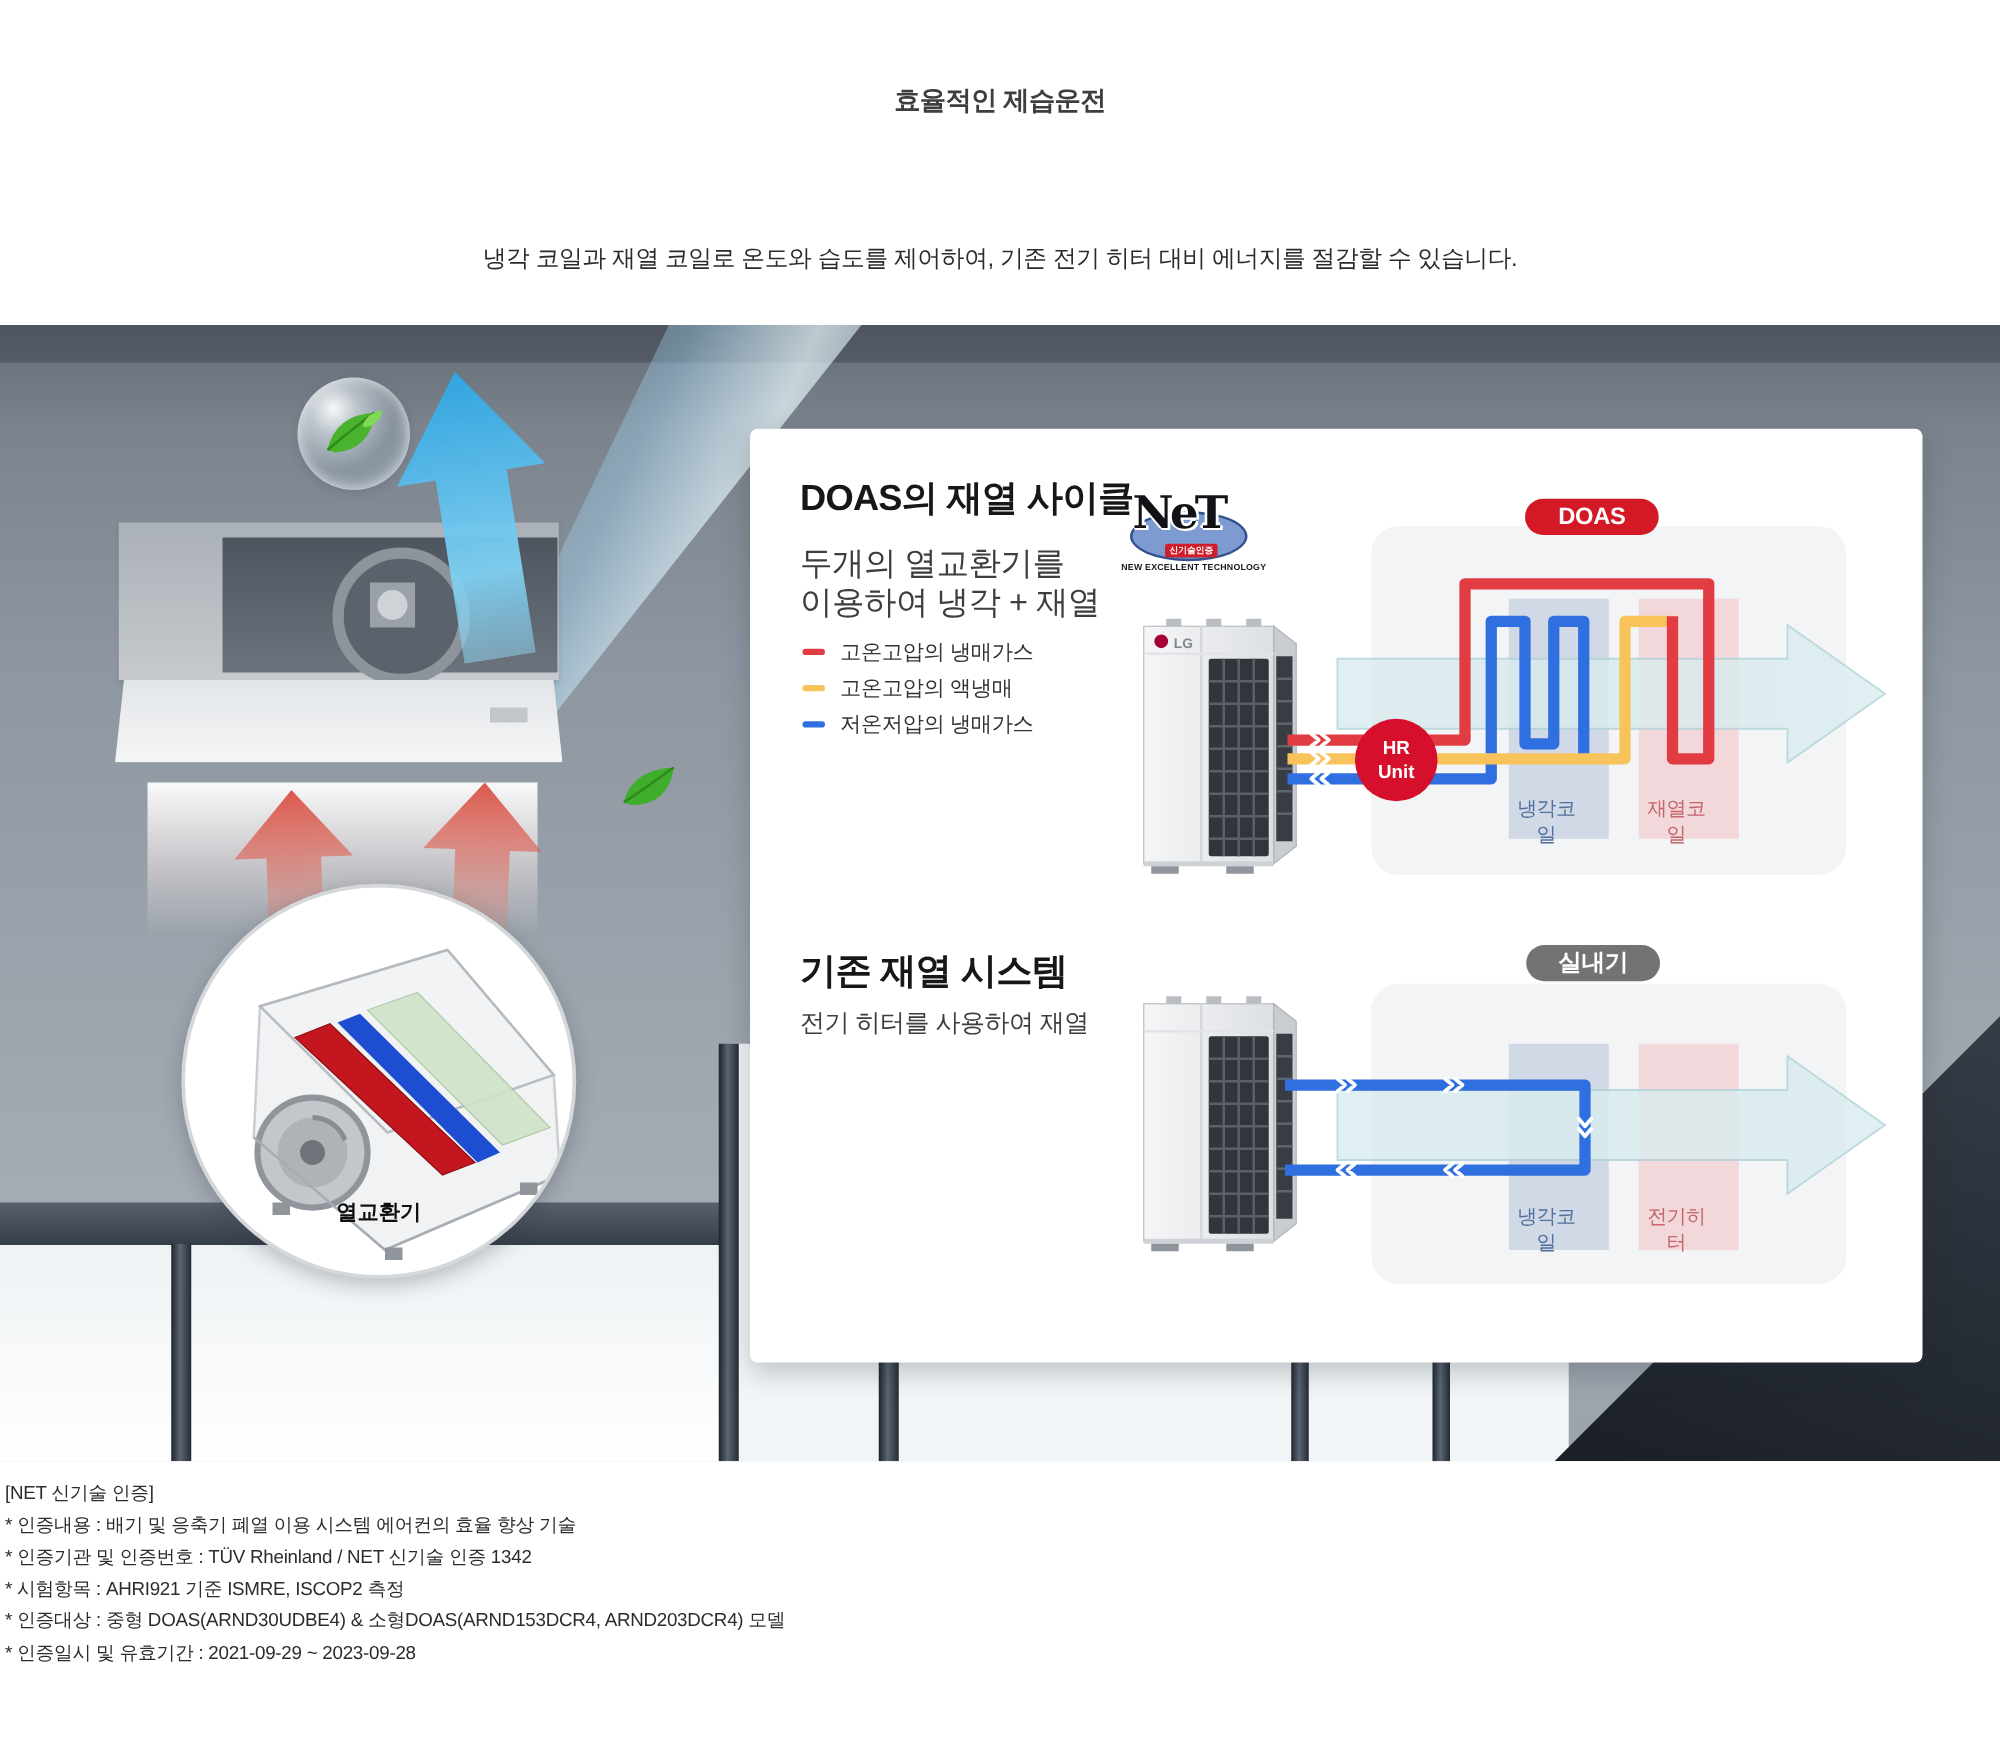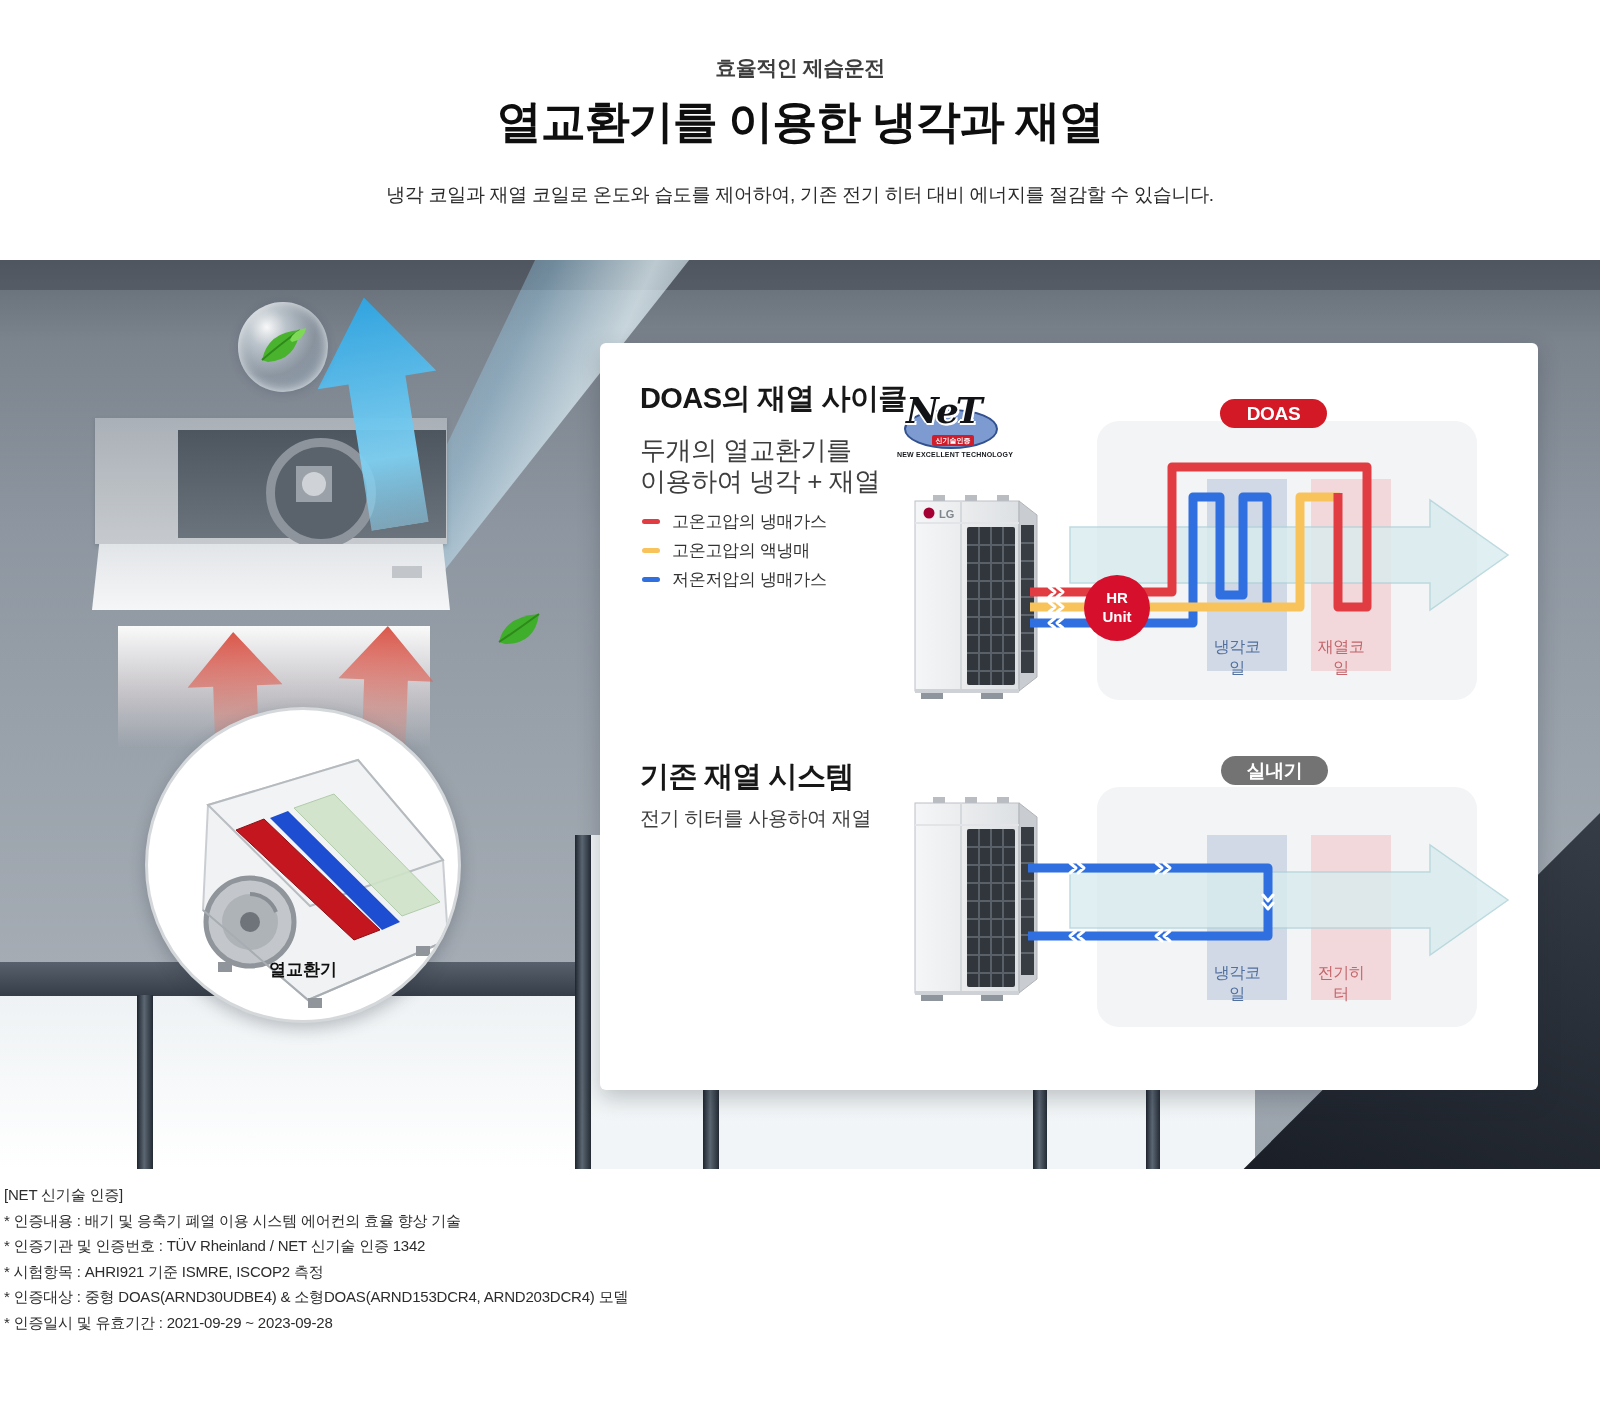--- a/index.html
+++ b/index.html
@@ -1,21 +1,21 @@
 <!DOCTYPE html>
 <html><head>
 <meta charset="utf-8">
 <style>
   html,body{margin:0;padding:0;background:#fff;}
   body{width:1600px;height:1408px;position:relative;overflow:hidden;
        font-family:"Liberation Sans","DejaVu Sans",sans-serif;color:#222;}
   .abs{position:absolute;}
 
   
-  #header{left:0;top:0;width:1600px;height:260px;text-align:center;}
+  #header{left:0;top:12px;width:1600px;height:260px;text-align:center;}
   #eyebrow{left:0;top:54px;width:1600px;font-size:21px;font-weight:700;color:#3e3e3e;letter-spacing:-.5px;}
   #page-title{left:0;top:92px;width:1600px;font-size:45px;font-weight:700;color:#0e0e0e;letter-spacing:-1px;}
   #page-subtitle{left:0;top:182px;width:1600px;font-size:19px;color:#2b2b2b;letter-spacing:-.3px;}
 
   
   #photo{left:0;top:260px;width:1600px;height:909px;overflow:hidden;}
   #wall{left:0;top:0;width:1600px;height:909px;
     background:linear-gradient(180deg,#626a74 0%,#7b838d 9%,#8e97a1 30%,#9aa2ab 55%,#a5acb4 78%,#9aa2ab 100%);}
   #wall-top-shade{left:0;top:0;width:1600px;height:30px;background:rgba(35,41,50,.30);}
   #beam-light{left:300px;top:-30px;width:430px;height:360px;
@@ -78,21 +78,21 @@
   
   .legend-item{left:42px;height:24px;display:flex;align-items:center;}
   #legend-0{top:166px;} #legend-1{top:195px;justify-content:space-between;} #legend-2{top:224px;}
   .legend-swatch{width:18px;height:5px;border-radius:3px;margin-right:12px;flex:0 0 auto;}
   .legend-label{font-size:17px;color:#333;letter-spacing:-.3px;}
   
   #net-logo{left:300px;top:50px;width:110px;height:80px;}
   #net-ellipse{left:4px;top:16px;width:90px;height:36px;border-radius:50%;
     background:#7d9bd1;border:2px solid #33518f;}
   #net-text{left:6px;top:-4px;font-family:"DejaVu Serif","Liberation Serif",serif;
-    font-style:italic;font-weight:700;font-size:36px;color:#101215;letter-spacing:-3px;
+    font-weight:700;font-size:36px;color:#101215;letter-spacing:-3px;
     text-shadow:-2px 0 #fff,2px 0 #fff,0 -2px #fff,0 2px #fff,-1px -1px #fff,1px 1px #fff,2px 2px #fff;}
   #net-tag{left:32px;top:42px;width:42px;height:11px;background:#cf1d2b;border-radius:2px;
     font-size:7px;line-height:11px;text-align:center;color:#fff;font-weight:700;}
   #net-sub{left:-4px;top:58px;width:118px;text-align:center;font-size:7px;font-weight:700;
     color:#15181c;letter-spacing:.2px;}
   
   .panel{background:#f2f4f5;border-radius:22px;}
   #doas-panel{left:497px;top:78px;width:380px;height:279px;}
   #legacy-panel{left:497px;top:444px;width:380px;height:240px;}
   .badge{width:107px;height:29px;border-radius:15px;color:#fff;font-size:19px;font-weight:700;
@@ -109,21 +109,20 @@
 
   
   #footnotes{left:4px;top:1182px;width:1200px;}
   .fn{font-size:15px;line-height:25.5px;color:#2c2c2c;letter-spacing:-.2px;}
 </style>
 </head>
 <body>
 
 <div id="header" class="abs">
   <div id="eyebrow" class="abs">효율적인 제습운전</div>
-  <div id="page-title" class="abs">열교환기를 이용한 냉각과 재열</div>
   <div id="page-subtitle" class="abs">냉각 코일과 재열 코일로 온도와 습도를 제어하여, 기존 전기 히터 대비 에너지를 절감할 수 있습니다.</div>
 </div>
 
 <div id="photo" class="abs">
   <div id="wall" class="abs"></div>
   <div id="wall-top-shade" class="abs"></div>
   <div id="beam-light" class="abs"></div>
 
   <div id="pane-left" class="abs pane"></div>
   <div id="pane-mid" class="abs pane"></div>

